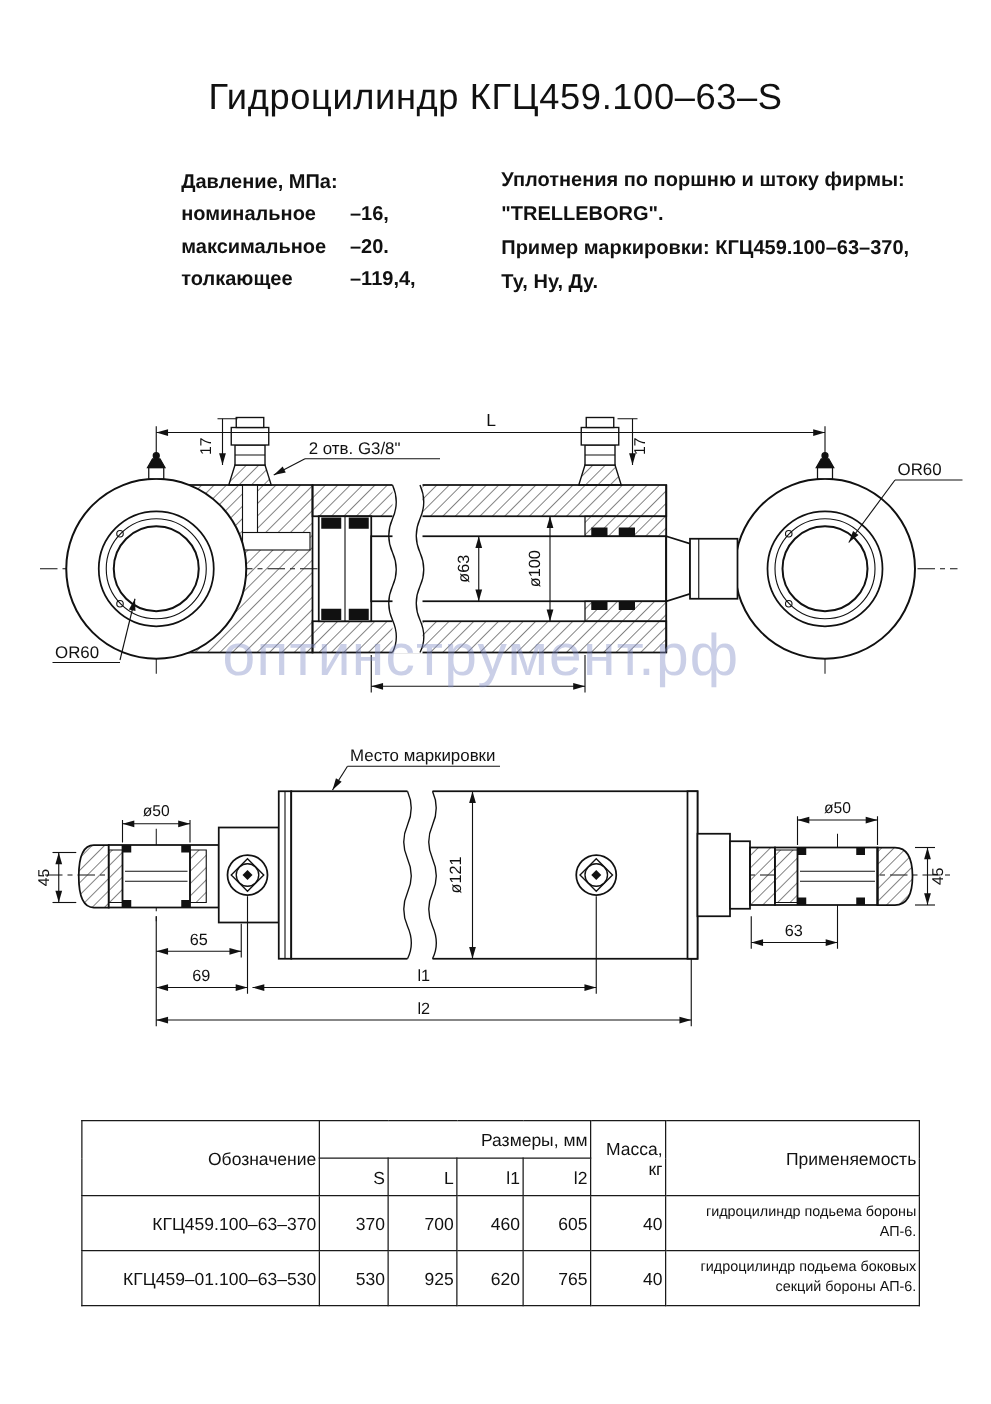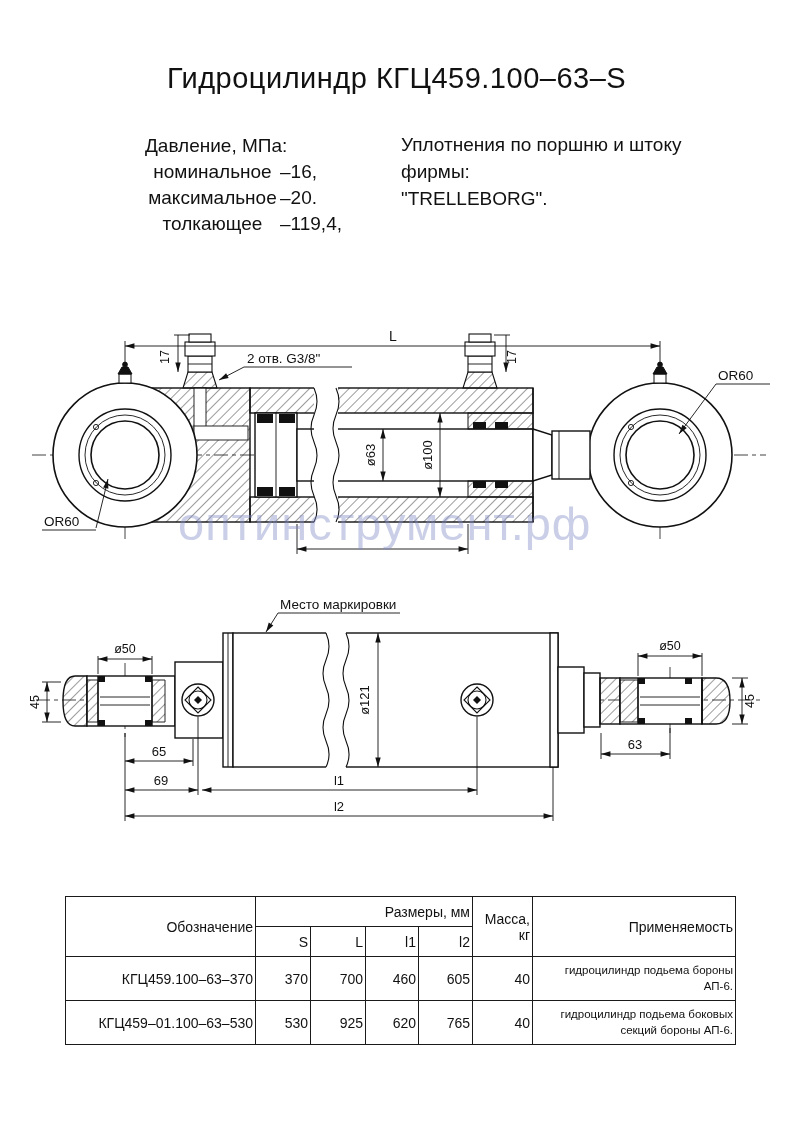--- a/index.html
+++ b/index.html
@@ -1,24 +1,24 @@
 <!DOCTYPE html>
 <html><head>
 <meta charset="utf-8">
 <style>
   html,body{margin:0;padding:0;background:#fff;}
   .page{position:relative;width:793px;height:1123px;background:#fff;overflow:hidden;
         font-family:"Liberation Sans",sans-serif;color:#111;}
   .title{position:absolute;left:0;top:62px;width:793px;text-align:center;
          font-size:29px;letter-spacing:.5px;font-weight:400;}
-  .spec-block{position:absolute;font-size:19px;line-height:26px;}
+  .spec-block{position:absolute;font-size:16px;line-height:26px;font-weight:bold;}
   .spec-left{left:145px;top:133px;width:280px;}
   .spec-right{left:401px;top:131px;width:350px;line-height:27px;}
   .spec-row{display:flex;}
-  .spec-row .lbl{width:135px;text-align:center;}
+  .spec-row .lbl{width:135px;}
   .watermark{position:absolute;left:178px;top:496px;font-size:47px;letter-spacing:1px;
              color:rgba(128,140,198,.42);white-space:nowrap;pointer-events:none;z-index:5;}
   svg.draw{position:absolute;}
   svg text{font-family:"Liberation Sans",sans-serif;fill:#111;stroke:none;}
   .tbl-wrap{position:absolute;left:65px;top:896px;}
   table.spec{border-collapse:collapse;table-layout:fixed;font-size:14px;}
   table.spec td{border:1.2px solid #1a1a1a;text-align:right;vertical-align:middle;padding:0 2px;}
   td.des{text-align:left;padding-left:10px;}
   td.app{font-size:11.5px;line-height:1.35;padding:0 6px;}
   .mass2{display:block;}
@@ -42,20 +42,21 @@
     </div>
     <div class="spec-row">
       <span class="lbl">толкающее</span>
       <span>–119,4,</span>
     </div>
   </div>
 
   <div class="spec-block spec-right">
     <div>Уплотнения по поршню и штоку фирмы:</div>
     <div>"TRELLEBORG".</div>
+    <div>Пример маркировки: КГЦ459.100–63–370, Ту, Ну, Ду.</div>
   </div>
 
   <svg class="draw" style="left:18px;top:323px" width="762" height="255" viewBox="0 0 762 255">
     <defs>
       <pattern id="h1" width="7" height="7" patternTransform="rotate(45)" patternUnits="userSpaceOnUse">
         <line x1="0" y1="0" x2="0" y2="7" stroke="#3a3a3a" stroke-width="1"></line>
       </pattern>
       <marker id="ar1" markerWidth="13" markerHeight="8" refX="12" refY="4" orient="auto-start-reverse">
         <path d="M1.5,1 L12,4 L1.5,7 Z" fill="#111"></path>
       </marker>

